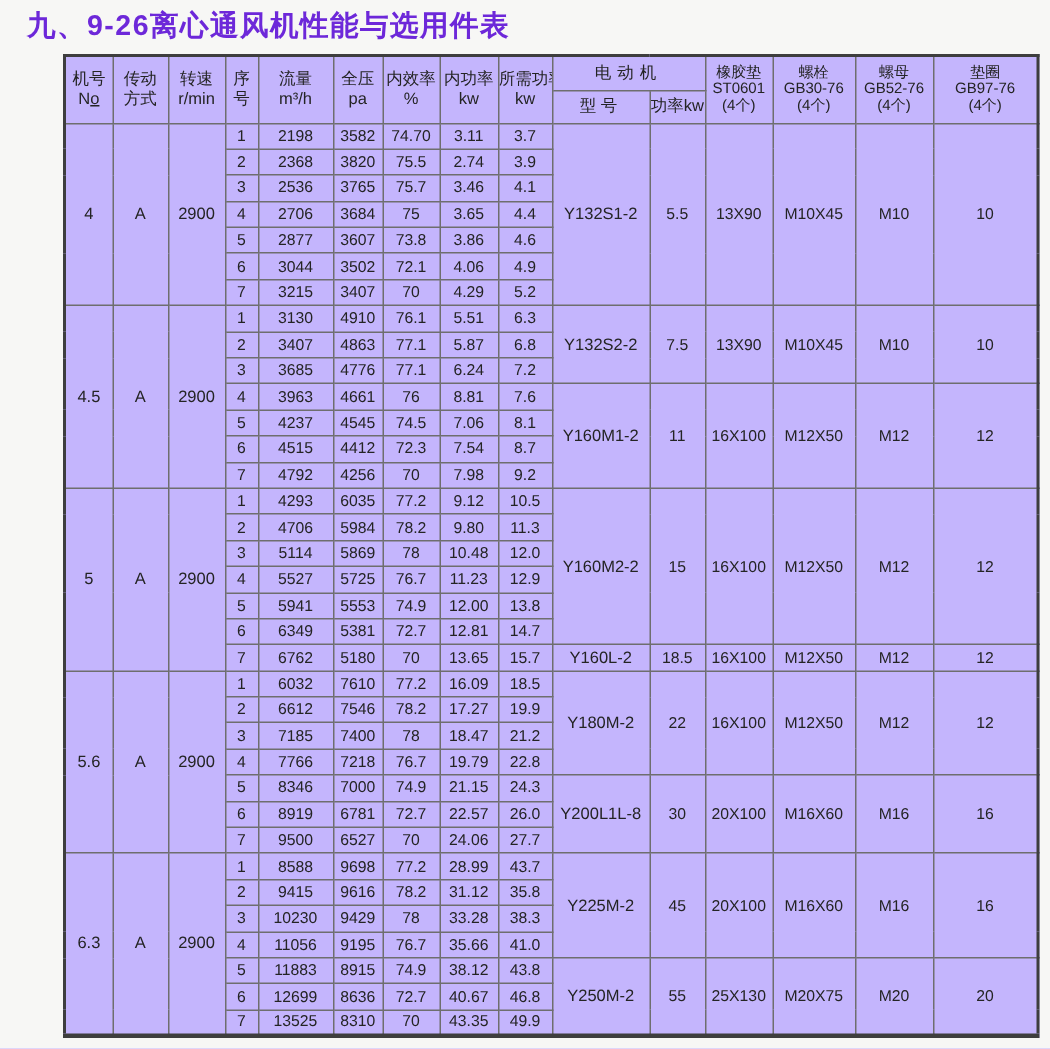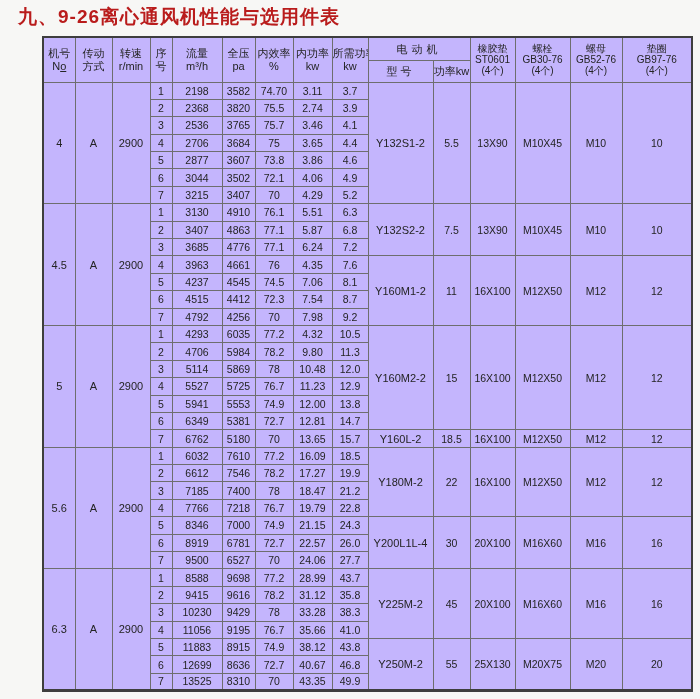--- a/index.html
+++ b/index.html
@@ -6,21 +6,21 @@
   body{
     width:700px;height:699px;
     background:#f7f7f5;
     font-family:"Liberation Sans","DejaVu Sans",sans-serif;
     color:#242424;
     position:relative;
     overflow:hidden;
   }
   .page-title{
     position:absolute;left:18px;top:4px;
-    font-size:19px;font-weight:bold;color:#b91c1c;
+    font-size:19px;font-weight:bold;color:#6d28d9;
     letter-spacing:1px;white-space:nowrap;
   }
   table.fan-table{
     position:absolute;left:42px;top:36px;
     width:650px;
     border-collapse:collapse;
     table-layout:fixed;
     background:#c4b5fd;
   }
   table.fan-table th, table.fan-table td{
@@ -233,21 +233,21 @@
         <td class="cell-pressure">4776</td>
         <td class="cell-efficiency">77.1</td>
         <td class="cell-inner-power">6.24</td>
         <td class="cell-required-power">7.2</td>
       </tr>
       <tr>
         <td class="cell-seq">4</td>
         <td class="cell-flow">3963</td>
         <td class="cell-pressure">4661</td>
         <td class="cell-efficiency">76</td>
-        <td class="cell-inner-power">4.35</td>
+        <td class="cell-inner-power">8.81</td>
         <td class="cell-required-power">7.6</td>
         <td rowspan="4" class="motor-model">Y160M1-2</td>
         <td rowspan="4" class="motor-power">11</td>
         <td rowspan="4" class="cell-rubber-pad">16X100</td>
         <td rowspan="4" class="cell-bolt">M12X50</td>
         <td rowspan="4" class="cell-nut">M12</td>
         <td rowspan="4" class="cell-washer">12</td>
       </tr>
       <tr>
         <td class="cell-seq">5</td>
@@ -274,21 +274,21 @@
         <td class="cell-required-power">9.2</td>
       </tr>
       <tr>
         <td rowspan="7" class="cell-machine-no">5</td>
         <td rowspan="7" class="cell-drive">A</td>
         <td rowspan="7" class="cell-speed">2900</td>
         <td class="cell-seq">1</td>
         <td class="cell-flow">4293</td>
         <td class="cell-pressure">6035</td>
         <td class="cell-efficiency">77.2</td>
-        <td class="cell-inner-power">4.32</td>
+        <td class="cell-inner-power">9.12</td>
         <td class="cell-required-power">10.5</td>
         <td rowspan="6" class="motor-model">Y160M2-2</td>
         <td rowspan="6" class="motor-power">15</td>
         <td rowspan="6" class="cell-rubber-pad">16X100</td>
         <td rowspan="6" class="cell-bolt">M12X50</td>
         <td rowspan="6" class="cell-nut">M12</td>
         <td rowspan="6" class="cell-washer">12</td>
       </tr>
       <tr>
         <td class="cell-seq">2</td>
@@ -385,21 +385,21 @@
         <td class="cell-inner-power">19.79</td>
         <td class="cell-required-power">22.8</td>
       </tr>
       <tr>
         <td class="cell-seq">5</td>
         <td class="cell-flow">8346</td>
         <td class="cell-pressure">7000</td>
         <td class="cell-efficiency">74.9</td>
         <td class="cell-inner-power">21.15</td>
         <td class="cell-required-power">24.3</td>
-        <td rowspan="3" class="motor-model">Y200L1L-4</td>
+        <td rowspan="3" class="motor-model">Y200L1L-8</td>
         <td rowspan="3" class="motor-power">30</td>
         <td rowspan="3" class="cell-rubber-pad">20X100</td>
         <td rowspan="3" class="cell-bolt">M16X60</td>
         <td rowspan="3" class="cell-nut">M16</td>
         <td rowspan="3" class="cell-washer">16</td>
       </tr>
       <tr>
         <td class="cell-seq">6</td>
         <td class="cell-flow">8919</td>
         <td class="cell-pressure">6781</td>

